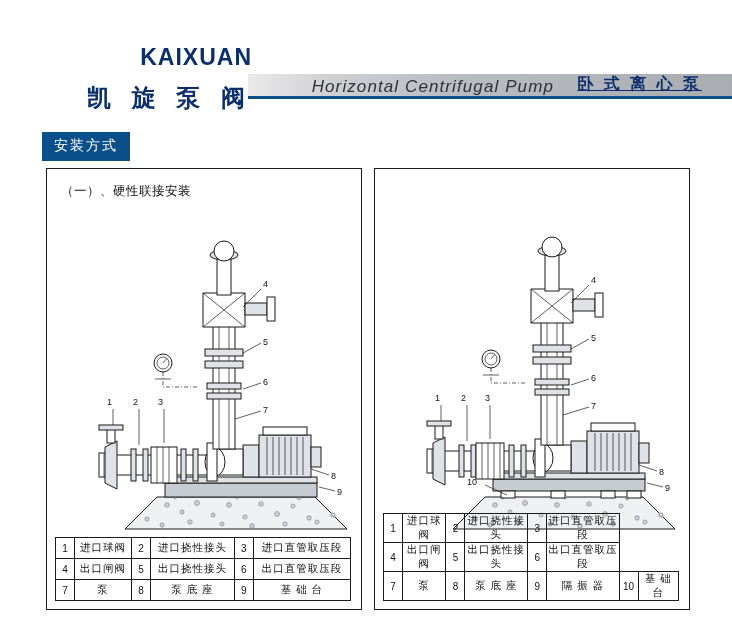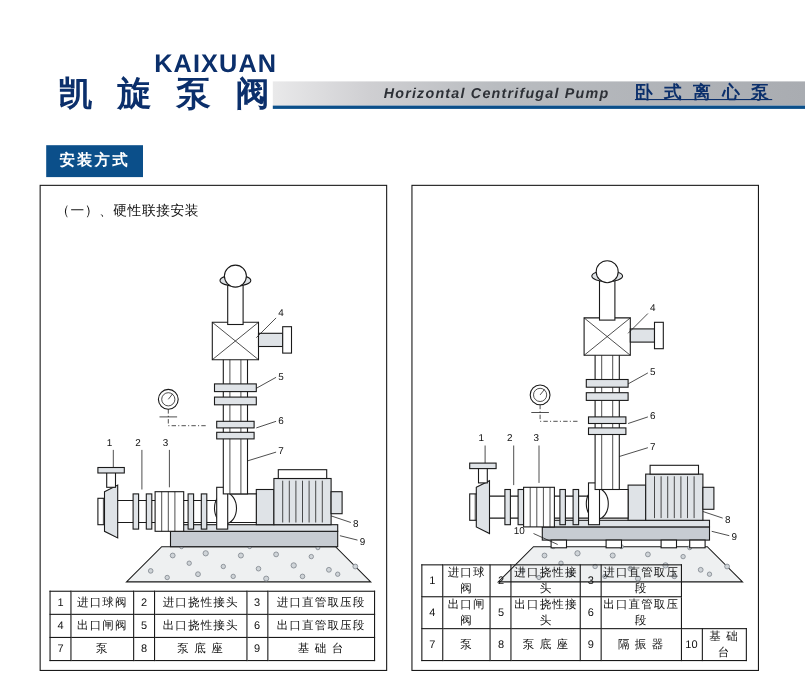--- a/index.html
+++ b/index.html
@@ -16,52 +16,52 @@
     position:absolute;left:0;top:0;width:732px;height:110px;text-align:right;
   }
   .brand{
     position:absolute;left:22px;top:46px;width:230px;
   }
   .brand-en{
     font-size:23px;font-weight:bold;letter-spacing:1px;
     color:#0b2f6b;line-height:23px;font-family:"Liberation Sans",sans-serif;
   }
   .brand-cn{
-    font-size:31px;font-weight:bold;color:#0b2f6b;letter-spacing:7px;
-    line-height:30px;margin-top:1px;
+    font-size:24px;font-weight:bold;color:#0b2f6b;letter-spacing:7px;
+    line-height:30px;margin-top:14px;
   }
   .header-bar{
     position:absolute;left:248px;top:74px;width:484px;height:22px;
     background:linear-gradient(to right,#e9e9ea 0%,#cfcfd2 18%,#b9bcc0 42%,#a9acb1 100%);
   }
   .header-bar-line{
     position:absolute;left:248px;top:96px;width:484px;height:3px;
     background:#0b4f8a;
   }
   .header-title-en{
     position:absolute;right:178px;top:77px;
-    font-size:13px;font-weight:bold;font-style:italic;color:#2d3036;
+    font-size:17px;font-weight:normal;font-style:italic;color:#2d3036;
     letter-spacing:1.1px;
   }
   .header-title-cn{
     position:absolute;right:30px;top:74px;
     font-size:16px;font-weight:bold;color:#0b2f6b;letter-spacing:3px;text-decoration:underline;
   }
   
   .section-title{
     position:absolute;left:42px;top:132px;
-    background:#0b4f8a;color:#fff;font-size:14px;font-weight:bold;
+    background:#0b4f8a;color:#fff;font-size:14px;font-weight:normal;
     padding:5px 12px 6px 12px;letter-spacing:2px;
   }
   
   .panel{
     position:absolute;top:168px;width:314px;height:440px;
     border:1px solid #1a1a1a;background:#fff;
   }
-  .panel-left{left:36px;}
+  .panel-left{left:46px;}
   .panel-right{left:374px;}
   .panel-caption{
     position:absolute;left:14px;top:14px;font-size:12.5px;color:#111;letter-spacing:0.5px;
   }
   .figure{
     position:absolute;left:0;top:28px;width:314px;height:340px;
   }
   
   .legend{
     position:absolute;left:8px;bottom:8px;width:296px;

